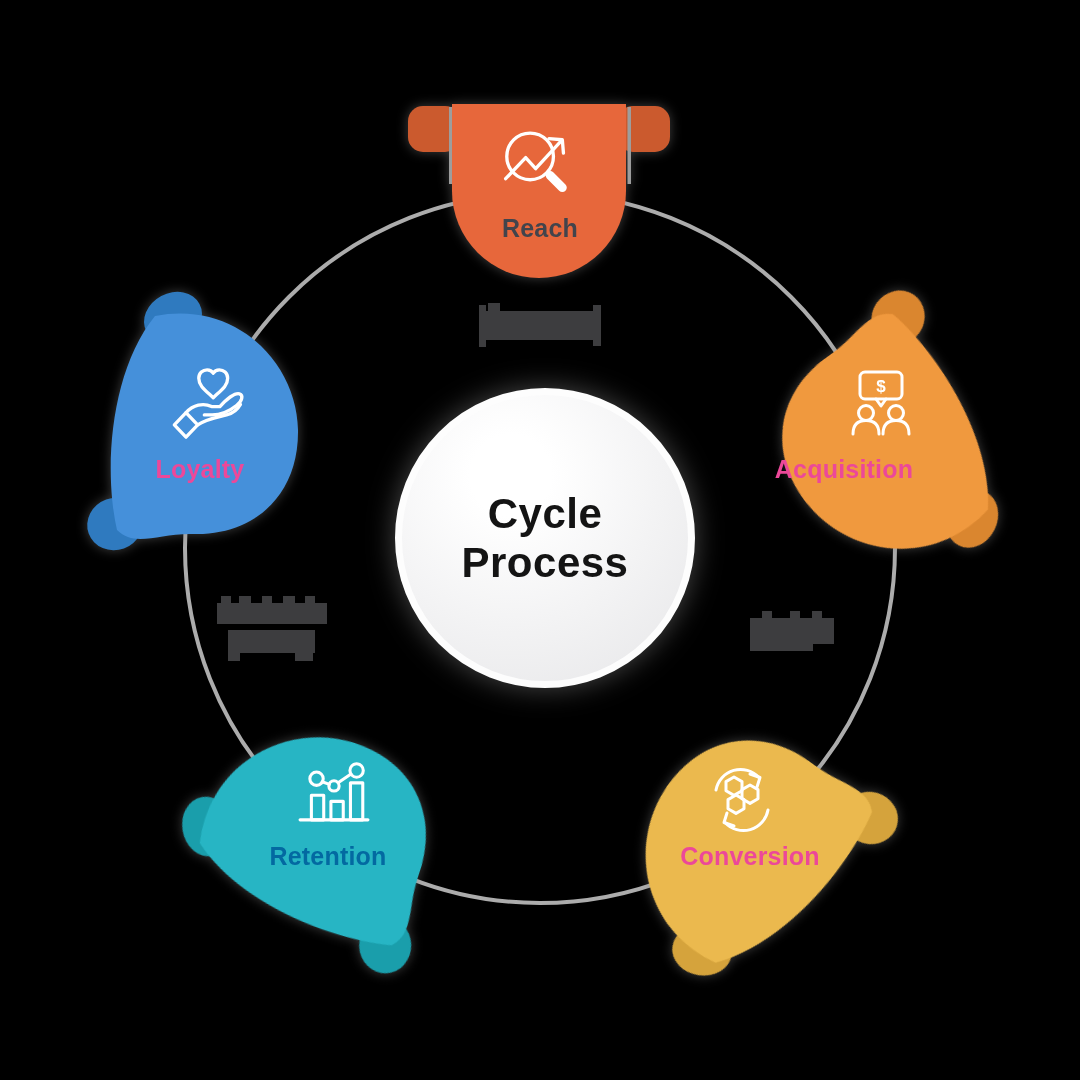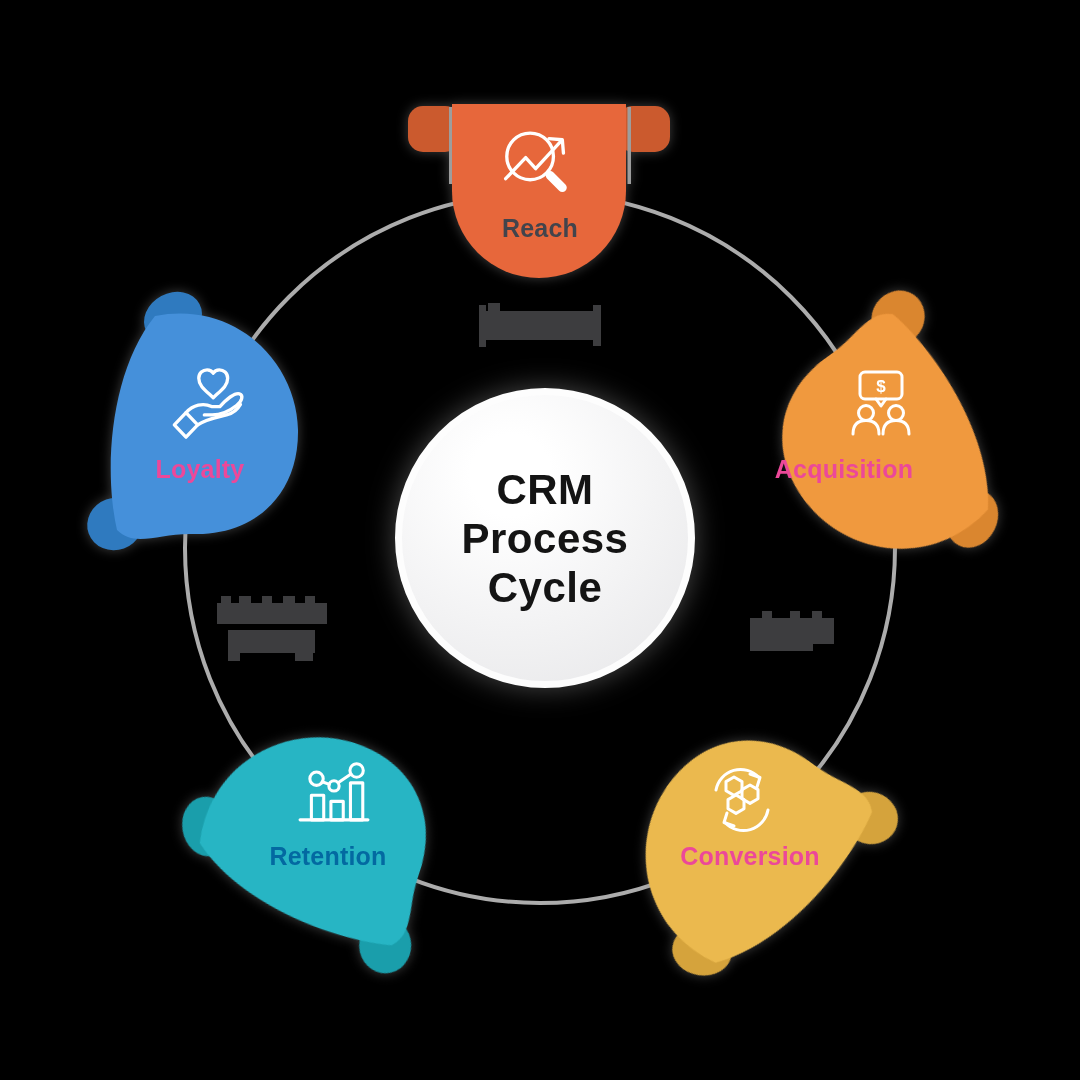--- a/index.html
+++ b/index.html
@@ -139,23 +139,22 @@
       <path d="M38,33 C31,26.5 25,22.5 25,15.5 C25,10.8 28.7,8 32.5,8 C35,8 37,9.3 38,11 C39,9.3 41,8 43.5,8 C47.3,8 51,10.8 51,15.5 C51,22.5 45,26.5 38,33 Z"></path>
       <path d="M3,57.5 L13.5,46.5 L24,57.5 L13.5,68.5 Z"></path>
       <path d="M13.5,46.5 C20,39.5 29,37.5 36.5,41 L44,41 C49,35.5 57,28.5 61.5,29.5 C65.5,31 64,36 59,40 C52,45.5 44,48.5 37,48.5 L30,48.5"></path>
       <path d="M24,57.5 C32,52 42,50.5 50,48.5 C55,47.2 60,43.5 62.5,39"></path>
     </svg>
     <div class="stage-label" style="left:200px;top:469px">Loyalty</div>
   </div>
 
   <div class="center-circle">
     <div class="center-title">
-      <div>CRM</div>
+      <div>Cycle</div>
       <div>Process</div>
-      <div>Cycle</div>
     </div>
   </div>
 
   <div class="redacted" style="left:479px;top:303px;width:122px;height:44px">
     <div style="left:0;top:2px;width:7px;height:42px"></div>
     <div style="left:9px;top:0;width:12px;height:10px"></div>
     <div style="left:7px;top:8px;width:107px;height:29px"></div>
     <div style="left:114px;top:2px;width:8px;height:41px"></div>
   </div>
 

